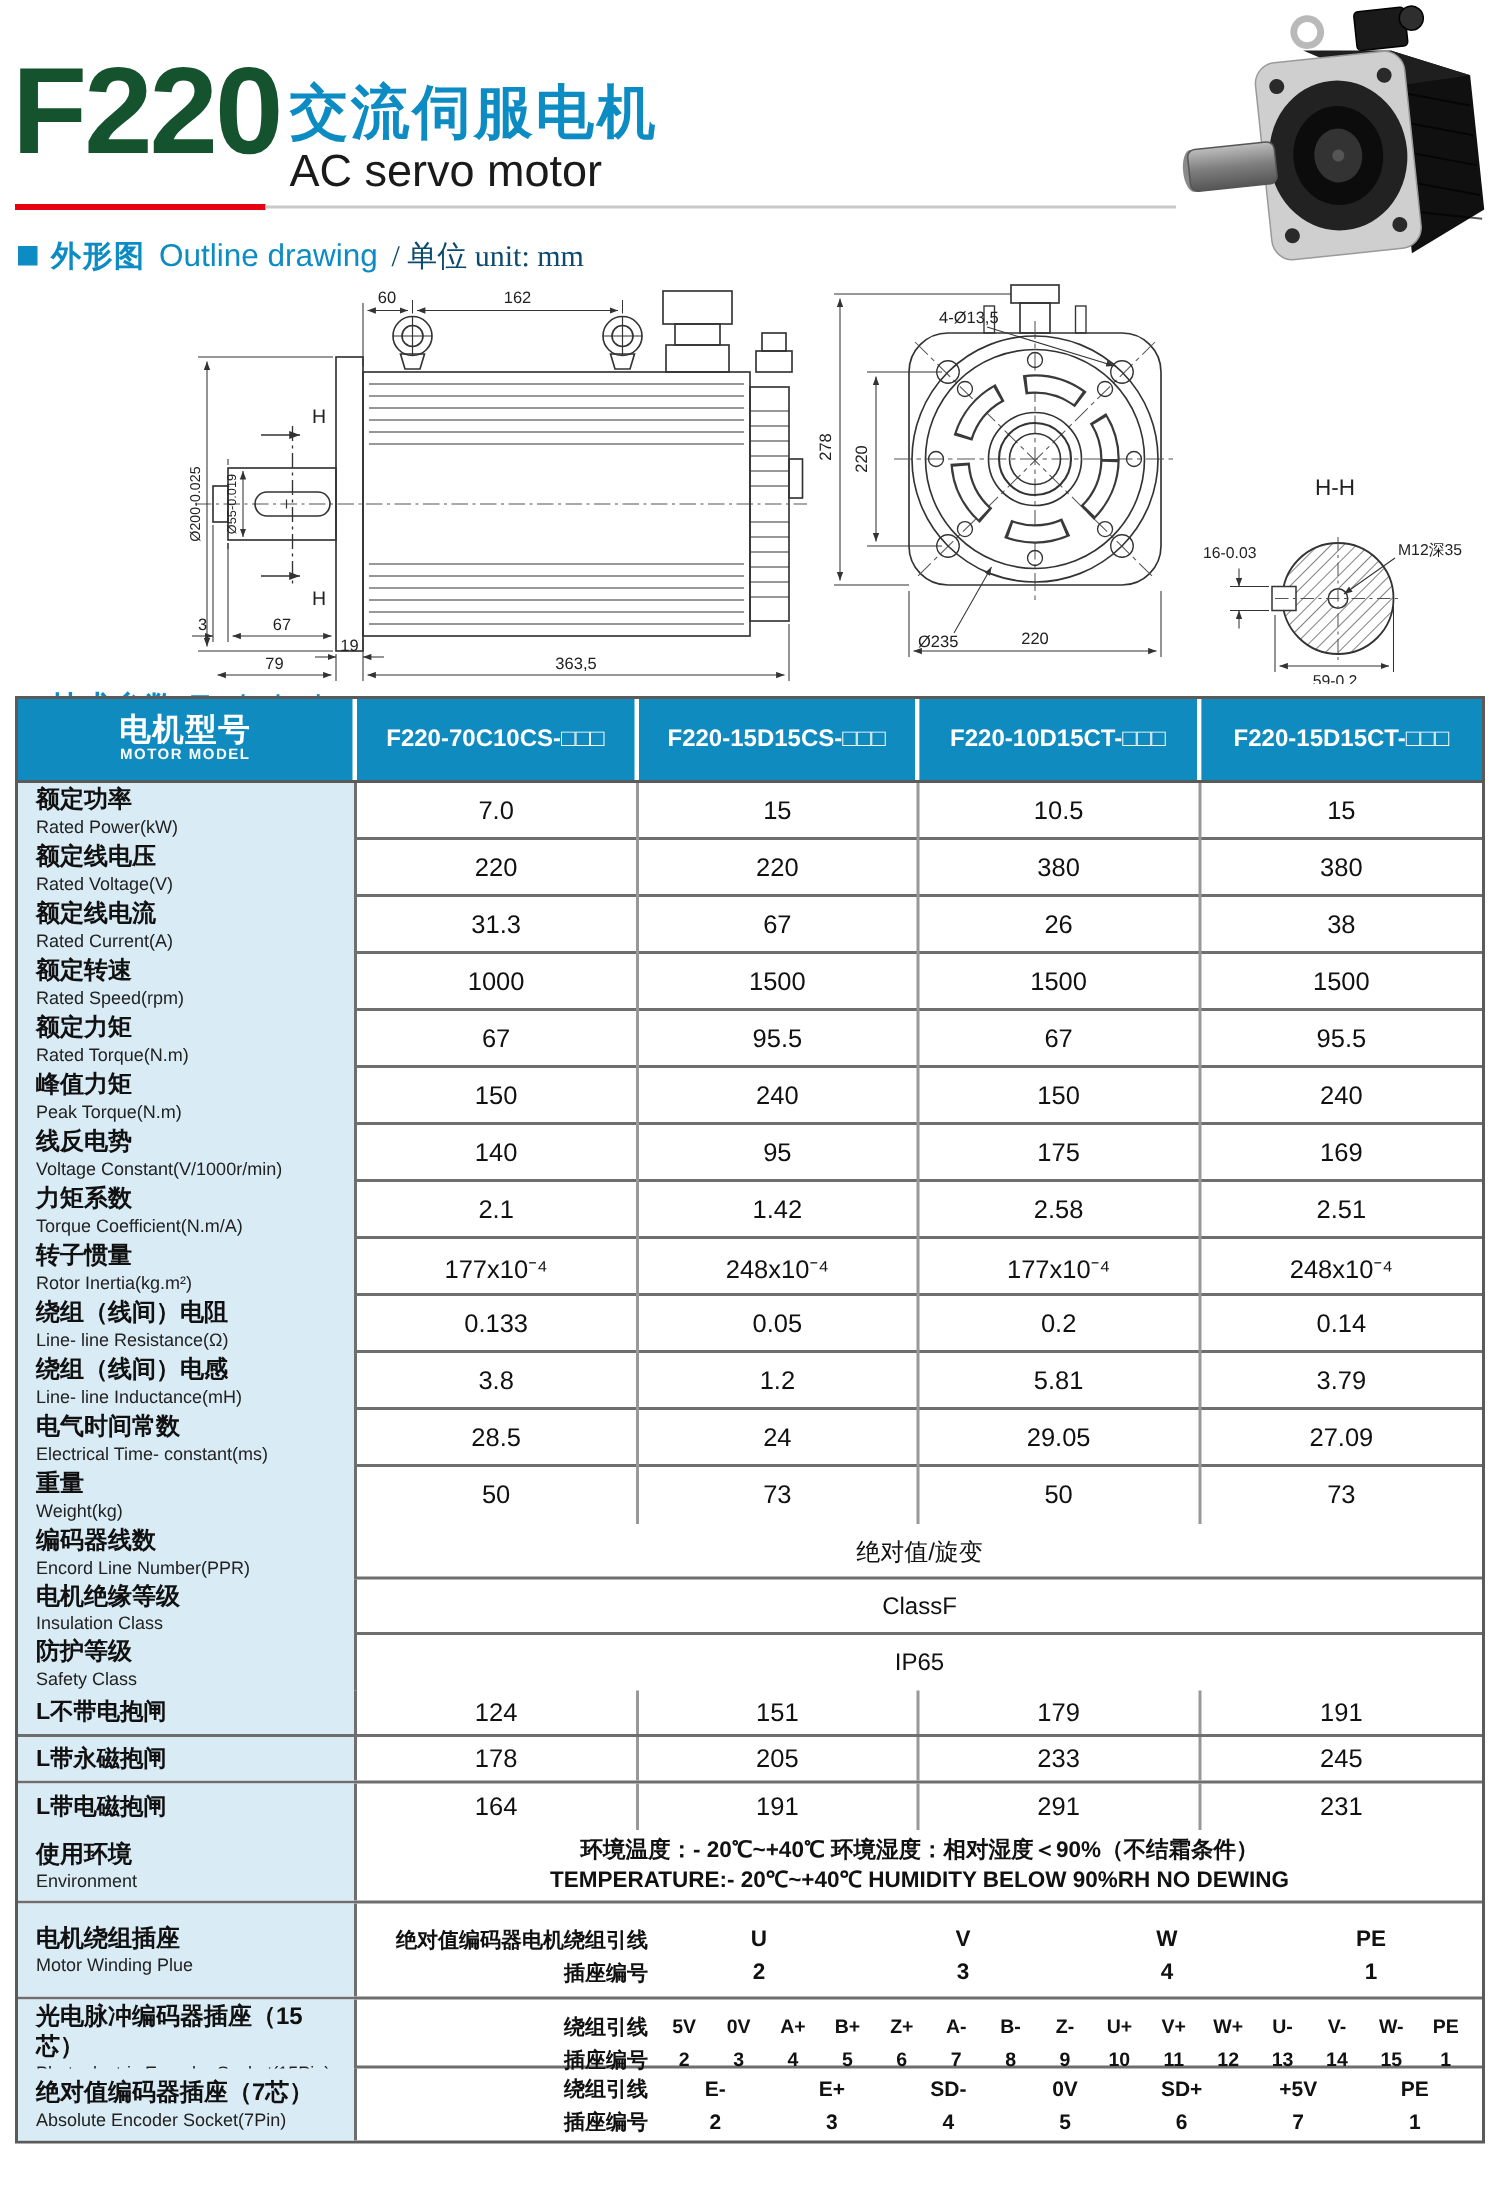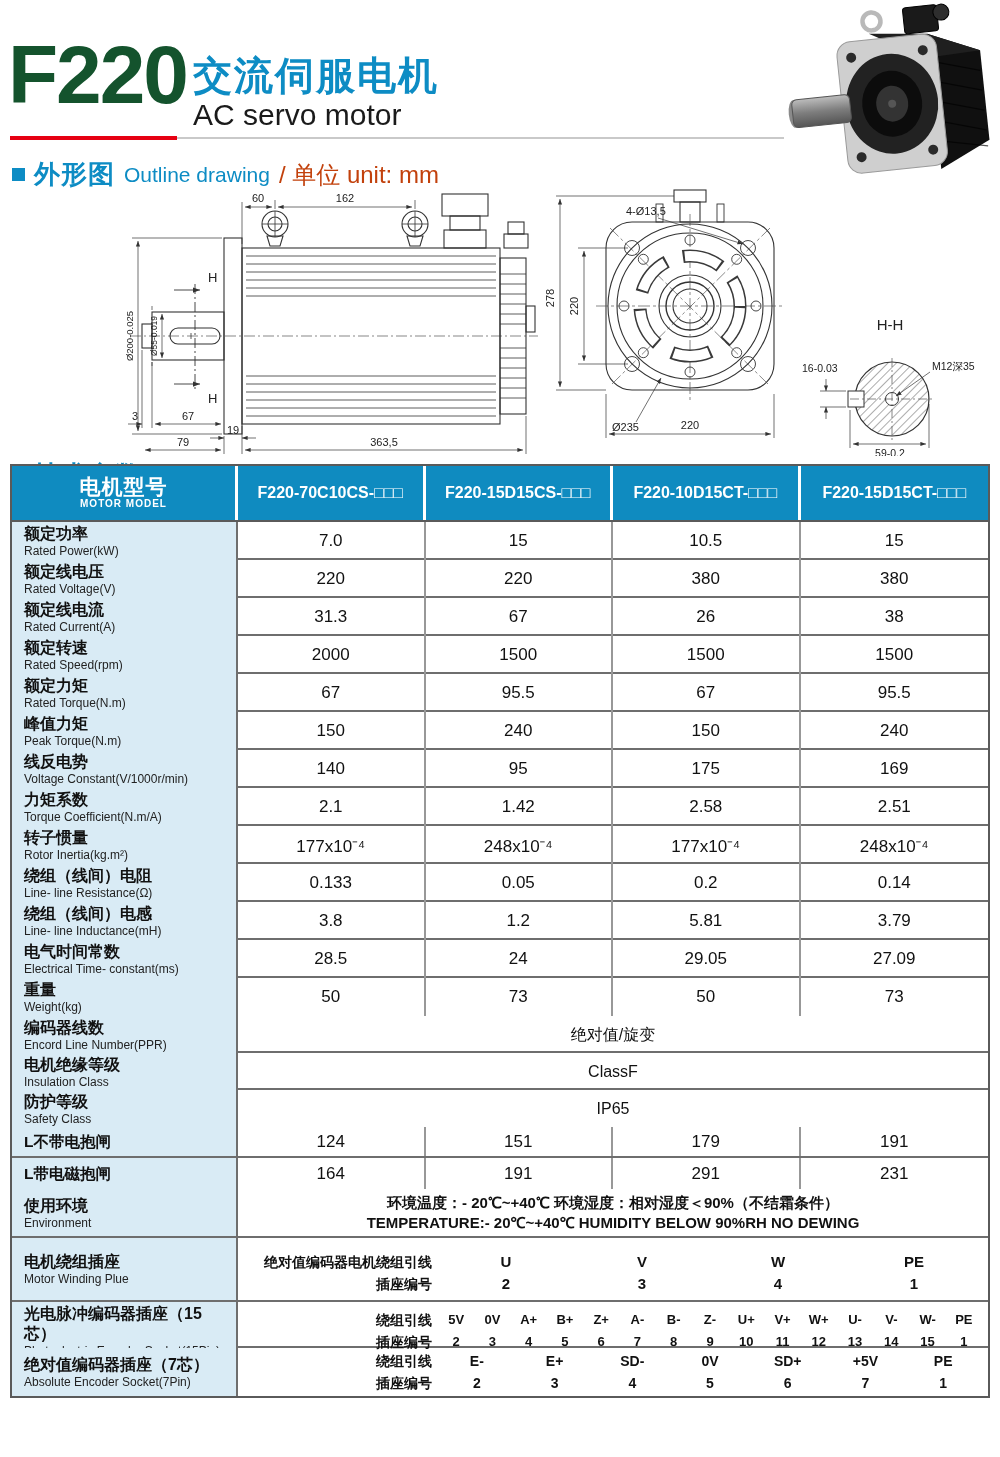--- a/index.html
+++ b/index.html
@@ -10,23 +10,23 @@
          color:#14532d;letter-spacing:-2px;line-height:1;}
   .titleblock{position:absolute;left:193px;top:56px;line-height:1.05;}
   .title-cn{font-size:39px;font-weight:bold;color:#0d8cc4;letter-spacing:2px;}
   .title-en{font-size:30px;color:#1a1a1a;margin-top:2px;}
   .rule-red{position:absolute;left:10px;top:136px;width:167px;height:4px;background:#e60012;}
   .rule-gray{position:absolute;left:177px;top:137px;width:808px;height:2px;background:#c9c9c9;}
   .photo{position:absolute;right:6px;top:2px;width:210px;height:188px;background:#fff;}
   
   .sec{position:absolute;display:flex;align-items:center;gap:9px;}
   .sec .sq{width:13px;height:13px;background:#0d8cc4;flex:none;}
-  .sec .cn{font-size:26px;font-weight:bold;color:#0d8cc4;letter-spacing:1px;}
+  .sec .cn{font-size:20px;font-weight:bold;color:#0d8cc4;letter-spacing:1px;}
   .sec .en{font-size:21px;color:#0d8cc4;}
-  .sec .suffix{font-size:24px;color:#c2410c;}
+  .sec .suffix{font-size:20px;color:#0c4a6e;font-family:Liberation Serif, serif;}
   #sec-outline{left:12px;top:157px;}
   #sec-tech{left:12px;top:458px;}
   
   .drawings{position:absolute;left:0;top:188px;width:1000px;height:266px;}
   .drawings svg{position:absolute;}
   svg text{font-family:"Liberation Sans",sans-serif;fill:#222;}
   
   .table{position:absolute;left:10px;top:464px;width:980px;border:2px solid #5a5a5a;
          box-sizing:border-box;background:#fff;}
   .trow{display:grid;grid-template-columns:226px repeat(4,1fr);border-bottom:2px solid #6e6e6e;box-sizing:border-box;}
@@ -365,21 +365,21 @@
         <div class="cell val">31.3</div>
         <div class="cell val">67</div>
         <div class="cell val">26</div>
         <div class="cell val">38</div>
       </div>
         <div class="trow r-param">
         <div class="cell labelcell">
           <div class="cn">额定转速</div>
           <div class="en">Rated Speed(rpm)</div>
         </div>
-        <div class="cell val">2000</div>
+        <div class="cell val">1000</div>
         <div class="cell val">1500</div>
         <div class="cell val">1500</div>
         <div class="cell val">1500</div>
       </div>
         <div class="trow r-param">
         <div class="cell labelcell">
           <div class="cn">额定力矩</div>
           <div class="en">Rated Torque(N.m)</div>
         </div>
         <div class="cell val">67</div>
@@ -495,20 +495,29 @@
 
     <div>
         <div class="trow r-l">
         <div class="cell labelcell">
           <div class="cn">L不带电抱闸</div>
         </div>
         <div class="cell val">124</div>
         <div class="cell val">151</div>
         <div class="cell val">179</div>
         <div class="cell val">191</div>
+      </div>
+        <div class="trow r-l">
+        <div class="cell labelcell">
+          <div class="cn">L带永磁抱闸</div>
+        </div>
+        <div class="cell val">178</div>
+        <div class="cell val">205</div>
+        <div class="cell val">233</div>
+        <div class="cell val">245</div>
       </div>
         <div class="trow r-l">
         <div class="cell labelcell">
           <div class="cn">L带电磁抱闸</div>
         </div>
         <div class="cell val">164</div>
         <div class="cell val">191</div>
         <div class="cell val">291</div>
         <div class="cell val">231</div>
       </div>

